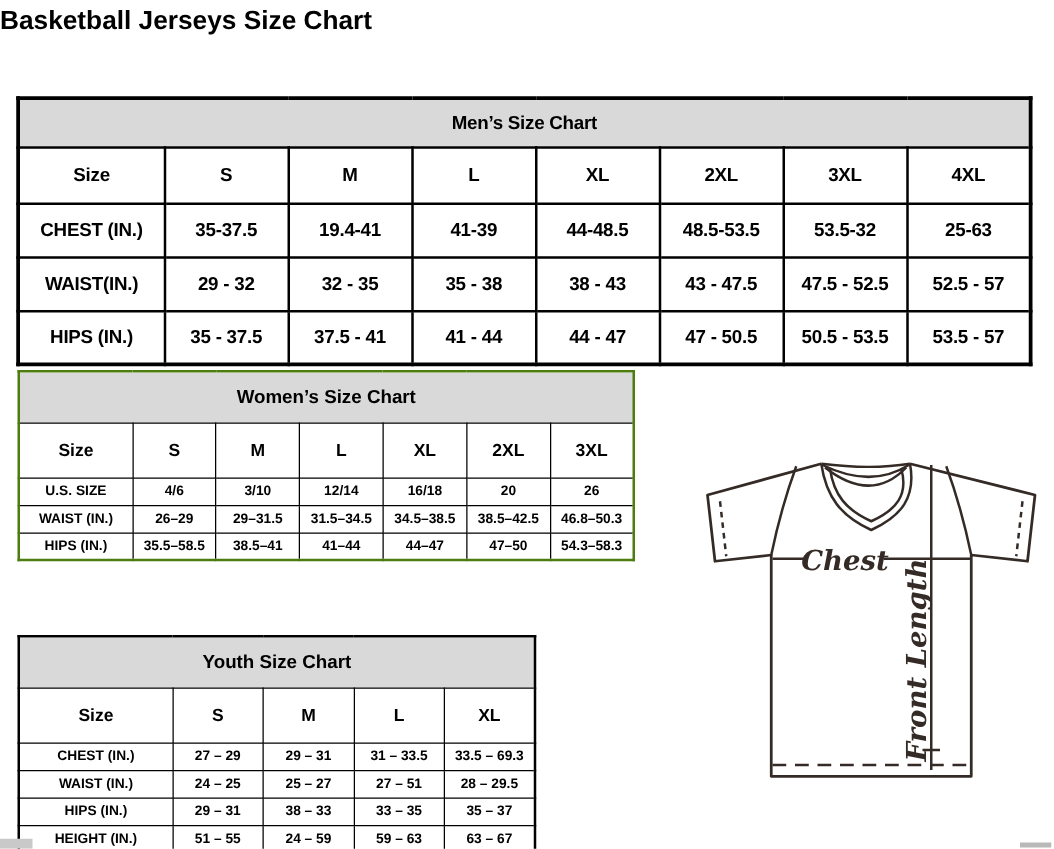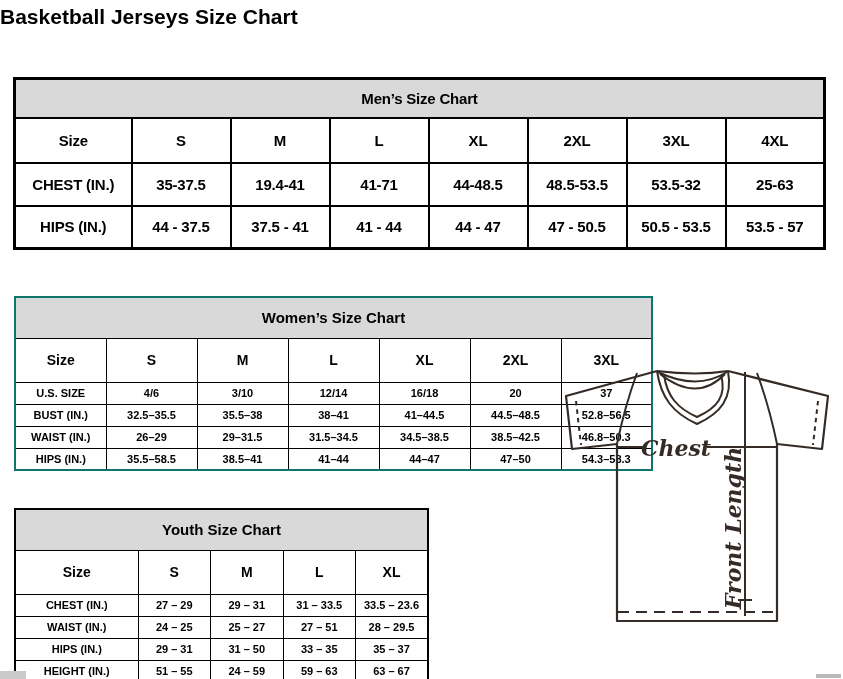--- a/index.html
+++ b/index.html
@@ -13,21 +13,21 @@
   }
   table{border-collapse:collapse;table-layout:fixed;position:absolute;background:#fff;}
   th,td{text-align:center;vertical-align:middle;font-weight:bold;padding:0 2px;overflow:hidden;}
   
   .men{left:13px;top:61px;width:813px;border:3px solid #000;margin-top:16px;}
   .men th,.men td{border:2px solid #000;font-size:15px;letter-spacing:-0.2px;}
   .men tr.band{height:39px;}
   .men tr.sizerow{height:45px;}
   .men tr.datarow{height:43px;}
   
-  .women{left:14px;top:296px;width:639px;border:2px solid #0f766e;}
+  .women{left:14px;top:296px;width:494px;border:2px solid #4d7c0f;}
   .youth{left:14px;top:492px;width:415px;border:2px solid #000;margin-top:16px;}
   .women th,.women td,.youth th,.youth td{border:1px solid #000;}
   .women tr.band,.youth tr.band{height:41px;}
   .women tr.sizerow,.youth tr.sizerow{height:44px;}
   .women tr.datarow,.youth tr.datarow{height:22px;}
   .women tr.sizerow th,.youth tr.sizerow th{font-size:14px;}
   .women tr.datarow th,.women tr.datarow td,
   .youth tr.datarow th,.youth tr.datarow td{font-size:11px;}
   
   tr.band th{background:#d9d9d9;font-size:15px;}
@@ -72,29 +72,39 @@
         <th>L</th>
         <th>XL</th>
         <th>2XL</th>
         <th>3XL</th>
         <th>4XL</th>
       </tr>
       <tr class="datarow">
         <th>CHEST (IN.)</th>
         <td>35-37.5</td>
         <td>19.4-41</td>
-        <td>41-71</td>
+        <td>41-39</td>
         <td>44-48.5</td>
         <td>48.5-53.5</td>
         <td>53.5-32</td>
         <td>25-63</td>
       </tr>
       <tr class="datarow">
+        <th>WAIST(IN.)</th>
+        <td>29 - 32</td>
+        <td>32 - 35</td>
+        <td>35 - 38</td>
+        <td>38 - 43</td>
+        <td>43 - 47.5</td>
+        <td>47.5 - 52.5</td>
+        <td>52.5 - 57</td>
+      </tr>
+      <tr class="datarow">
         <th>HIPS (IN.)</th>
-        <td>44 - 37.5</td>
+        <td>35 - 37.5</td>
         <td>37.5 - 41</td>
         <td>41 - 44</td>
         <td>44 - 47</td>
         <td>47 - 50.5</td>
         <td>50.5 - 53.5</td>
         <td>53.5 - 57</td>
       </tr>
     </tbody>
   </table>
 <table class="women">
@@ -120,30 +130,21 @@
         <th>2XL</th>
         <th>3XL</th>
       </tr>
       <tr class="datarow">
         <th>U.S. SIZE</th>
         <td>4/6</td>
         <td>3/10</td>
         <td>12/14</td>
         <td>16/18</td>
         <td>20</td>
-        <td>37</td>
-      </tr>
-      <tr class="datarow">
-        <th>BUST (IN.)</th>
-        <td>32.5–35.5</td>
-        <td>35.5–38</td>
-        <td>38–41</td>
-        <td>41–44.5</td>
-        <td>44.5–48.5</td>
-        <td>52.8–56.5</td>
+        <td>26</td>
       </tr>
       <tr class="datarow">
         <th>WAIST (IN.)</th>
         <td>26–29</td>
         <td>29–31.5</td>
         <td>31.5–34.5</td>
         <td>34.5–38.5</td>
         <td>38.5–42.5</td>
         <td>46.8–50.3</td>
       </tr>
@@ -175,33 +176,33 @@
         <th>S</th>
         <th>M</th>
         <th>L</th>
         <th>XL</th>
       </tr>
       <tr class="datarow">
         <th>CHEST (IN.)</th>
         <td>27 – 29</td>
         <td>29 – 31</td>
         <td>31 – 33.5</td>
-        <td>33.5 – 23.6</td>
+        <td>33.5 – 69.3</td>
       </tr>
       <tr class="datarow">
         <th>WAIST (IN.)</th>
         <td>24 – 25</td>
         <td>25 – 27</td>
         <td>27 – 51</td>
         <td>28 – 29.5</td>
       </tr>
       <tr class="datarow">
         <th>HIPS (IN.)</th>
         <td>29 – 31</td>
-        <td>31 – 50</td>
+        <td>38 – 33</td>
         <td>33 – 35</td>
         <td>35 – 37</td>
       </tr>
       <tr class="datarow">
         <th>HEIGHT (IN.)</th>
         <td>51 – 55</td>
         <td>24 – 59</td>
         <td>59 – 63</td>
         <td>63 – 67</td>
       </tr>

